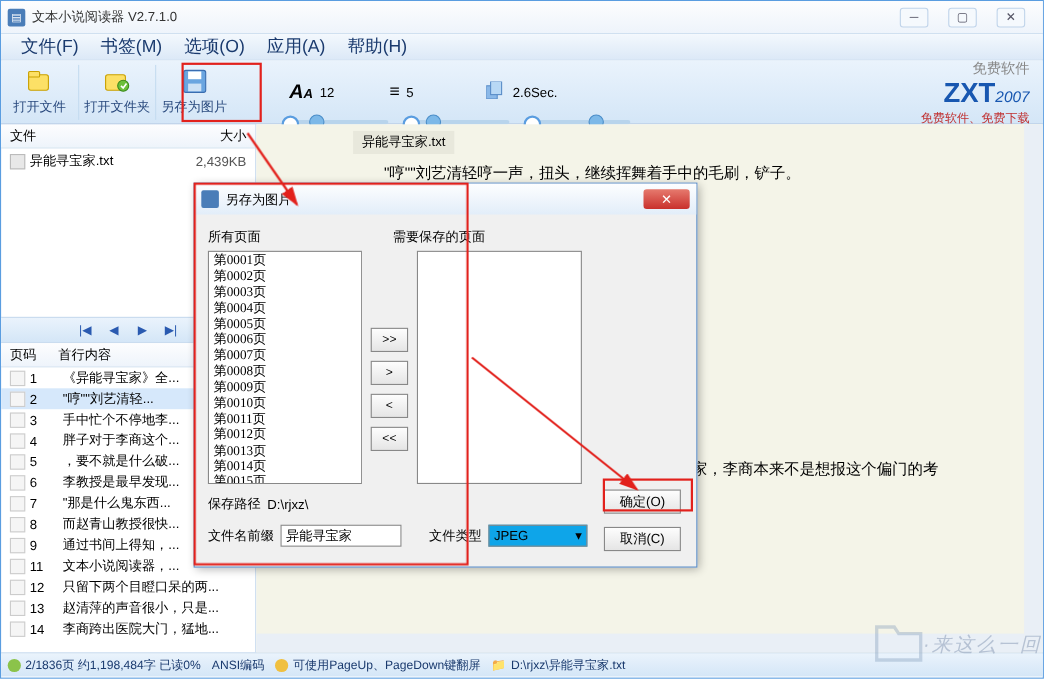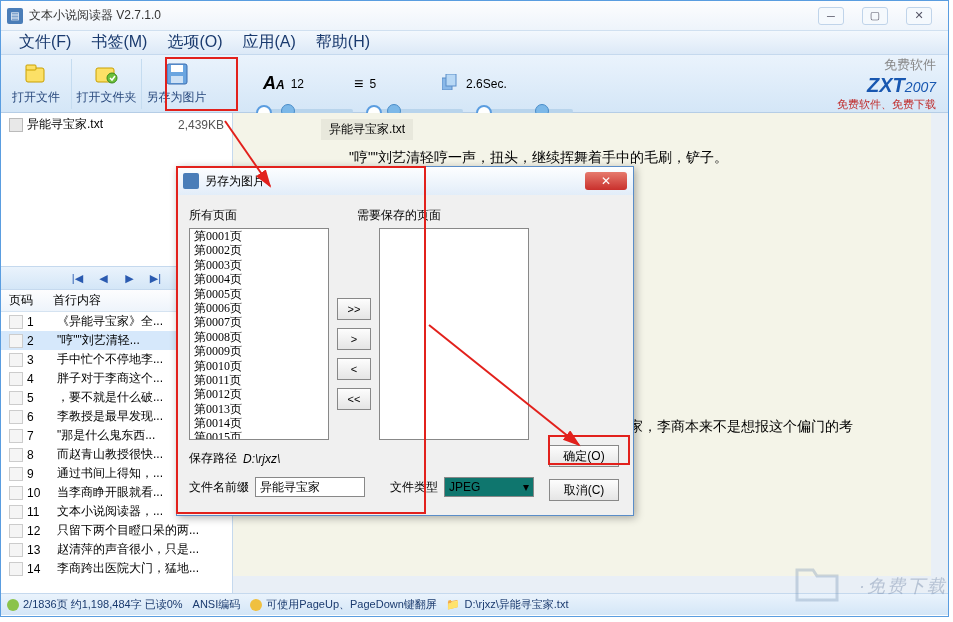--- a/index.html
+++ b/index.html
@@ -21,21 +21,21 @@
     .tool-btn:first-child { border-left: none; }
     .tool-btn .icon { width: 28px; height: 26px; margin-bottom: 2px; display: flex; align-items: center; justify-content: center; }
     .tool-highlight { border: 2px solid #e2211c; position: absolute; left: 164px; top: 2px; width: 73px; height: 54px; pointer-events: none; }
     
     .font-ctrl { display: flex; align-items: center; margin-left: 30px; gap: 6px; font-size: 12px; }
     .slider { width: 90px; height: 4px; background: #b8d4ec; border-radius: 2px; position: relative; margin-top: 14px; }
     .slider::before { content: ''; position: absolute; left: -7px; top: -4px; width: 12px; height: 12px; border-radius: 50%; background: #fff; border: 2px solid #5a9de0; }
     .slider-dot { position: absolute; top: -5px; width: 14px; height: 14px; border-radius: 50%; background: #7cb8e8; border: 1px solid #4a8dc8; }
     .tool-right { margin-left: auto; margin-right: 12px; text-align: right; }
     .free-soft { font-size: 13px; color: #888; }
-    .logo-txt { font-size: 20px; font-weight: bold; font-style: italic; color: #1857b0; text-align: right; }
+    .logo-txt { font-size: 25px; font-weight: bold; color: #1857b0; text-align: right; }
     .logo-sub { font-size: 11px; color: #c03030; }
     
     .content { display: flex; height: 480px; }
     .sidebar { width: 232px; border-right: 1px solid #c5d9ee; display: flex; flex-direction: column; }
     .file-header { height: 22px; background: linear-gradient(#fdfdfe, #eef4fb); display: flex; align-items: center; font-size: 12px; padding: 0 8px; border-bottom: 1px solid #d5e3f1; }
     .file-header .fh-name { flex: 1; }
     .file-header .fh-size { }
     .file-row { display: flex; align-items: center; font-size: 12px; padding: 3px 8px; }
     .file-row .fr-icon { width: 14px; height: 14px; background: #e8e8e8; border: 1px solid #bbb; margin-right: 4px; }
     .file-row .fr-name { flex: 1; }
@@ -75,21 +75,21 @@
     .dlg-labels { display: flex; align-items: center; }
     .dlg-labels .lbl-left { width: 168px; }
     .dlg-lists { display: flex; margin-top: 4px; }
     .page-list { width: 140px; height: 212px; border: 1px solid #888; background: #fff; overflow-y: scroll; font-size: 12px; }
     .page-list .pg-item { padding: 0 4px; line-height: 1.2; font-family: SimSun; }
     .move-btns { width: 50px; display: flex; flex-direction: column; align-items: center; justify-content: center; gap: 8px; padding-top: 40px; }
     .move-btn { width: 34px; height: 22px; border: 1px solid #888; background: linear-gradient(#fdfdfd, #e5e5e5); font-size: 11px; cursor: pointer; display: flex; align-items: center; justify-content: center; }
     .dlg-row { display: flex; align-items: center; margin-top: 10px; gap: 6px; }
     .dlg-row label { font-size: 12px; }
     .dlg-input { height: 20px; border: 1px solid #888; background: #fff; font-size: 12px; padding: 0 4px; }
-    .dlg-select { height: 20px; border: 1px solid #888; background: #0f766e; font-size: 12px; width: 90px; padding: 0 4px; display: flex; align-items: center; justify-content: space-between; }
+    .dlg-select { height: 20px; border: 1px solid #888; background: #0ea5e9; font-size: 12px; width: 90px; padding: 0 4px; display: flex; align-items: center; justify-content: space-between; }
     .dlg-btn { width: 70px; height: 22px; border: 1px solid #888; background: linear-gradient(#fdfdfd, #e5e5e5); font-size: 12px; cursor: pointer; display: flex; align-items: center; justify-content: center; }
     .dlg-btn-highlight { position: absolute; border: 2px solid #e2211c; pointer-events: none; }
     .dlg-box-highlight { position: absolute; left: 176px; top: 166px; width: 250px; height: 348px; border: 2px solid #e2211c; pointer-events: none; }
     
     .arrow { position: absolute; pointer-events: none; }
     .arrow svg { overflow: visible; }
     
     .watermark { position: absolute; right: 6px; bottom: 24px; font-size: 18px; color: rgba(120,140,170,0.45); font-style: italic; letter-spacing: 2px; }
     .watermark-icon { position: absolute; right: 112px; bottom: 18px; width: 48px; height: 40px; opacity: 0.35; }
   </style>
@@ -175,20 +175,24 @@
 
     <div class="tool-right">
       <div class="free-soft" style="text-align:right;">免费软件</div>
       <div><span class="logo-txt">ZXT</span><span style="font-size:14px;color:#1857b0;font-style:italic;">2007</span></div>
       <div class="logo-sub">免费软件、免费下载</div>
     </div>
   </div>
 
   <div class="content">
     <div class="sidebar">
+      <div class="file-header">
+        <span class="fh-name">文件</span>
+        <span class="fh-size">大小</span>
+      </div>
       <div class="file-row">
         <span class="fr-icon"></span>
         <span class="fr-name">异能寻宝家.txt</span>
         <span class="fr-size">2,439KB</span>
       </div>
       <div class="file-spacer"></div>
       <div class="nav-bar">
         <span class="nav-btn">|◀</span>
         <span class="nav-btn">◀</span>
         <span class="nav-btn">▶</span>
@@ -236,25 +240,20 @@
           </div>
           <div class="chapter-row">
             <span class="cr-icon"></span>
             <span class="cr-num">8</span>
             <span class="cr-text">而赵青山教授很快...</span>
           </div>
           <div class="chapter-row">
             <span class="cr-icon"></span>
             <span class="cr-num">9</span>
             <span class="cr-text">通过书间上得知，...</span>
-          </div>
-          <div class="chapter-row">
-            <span class="cr-icon"></span>
-            <span class="cr-num">10</span>
-            <span class="cr-text">当李商睁开眼就看...</span>
           </div>
           <div class="chapter-row">
             <span class="cr-icon"></span>
             <span class="cr-num">11</span>
             <span class="cr-text">文本小说阅读器，...</span>
           </div>
           <div class="chapter-row">
             <span class="cr-icon"></span>
             <span class="cr-num">12</span>
             <span class="cr-text">只留下两个目瞪口呆的两...</span>
@@ -339,21 +338,21 @@
       <div class="move-btns">
         <div class="move-btn">&gt;&gt;</div>
         <div class="move-btn">&gt;</div>
         <div class="move-btn">&lt;</div>
         <div class="move-btn">&lt;&lt;</div>
       </div>
       <div class="page-list" style="width:150px;"></div>
     </div>
     <div class="dlg-row">
       <label>保存路径</label>
-      <span style="flex:1;font-style:italic;">D:\rjxz\</span>
+      <span style="flex:1;">D:\rjxz\</span>
     </div>
     <div class="dlg-row">
       <label>文件名前缀</label>
       <input class="dlg-input" style="width: 110px;" value="异能寻宝家">
       <label style="margin-left:19px;">文件类型</label>
       <div class="dlg-select">
           <span>JPEG</span>
           <span>▾</span>
         </div>
     </div>
@@ -386,13 +385,13 @@
       </defs>
       <line x1="5" y1="5" x2="155" y2="125" stroke="#e2211c" stroke-width="2" marker-end="url(#ah2)"></line>
     </svg>
 </div>
 
 <div class="watermark-icon">
   <svg width="48" height="40" viewBox="0 0 48 40">
       <path d="M4 20 L4 36 L44 36 L44 12 L24 12 L20 6 L4 6 Z" fill="none" stroke="#7a95b5" stroke-width="3"></path>
     </svg>
 </div>
-<div class="watermark">·免费下载</div>
+<div class="watermark">·来这么一回</div>
 
 </body></html>

